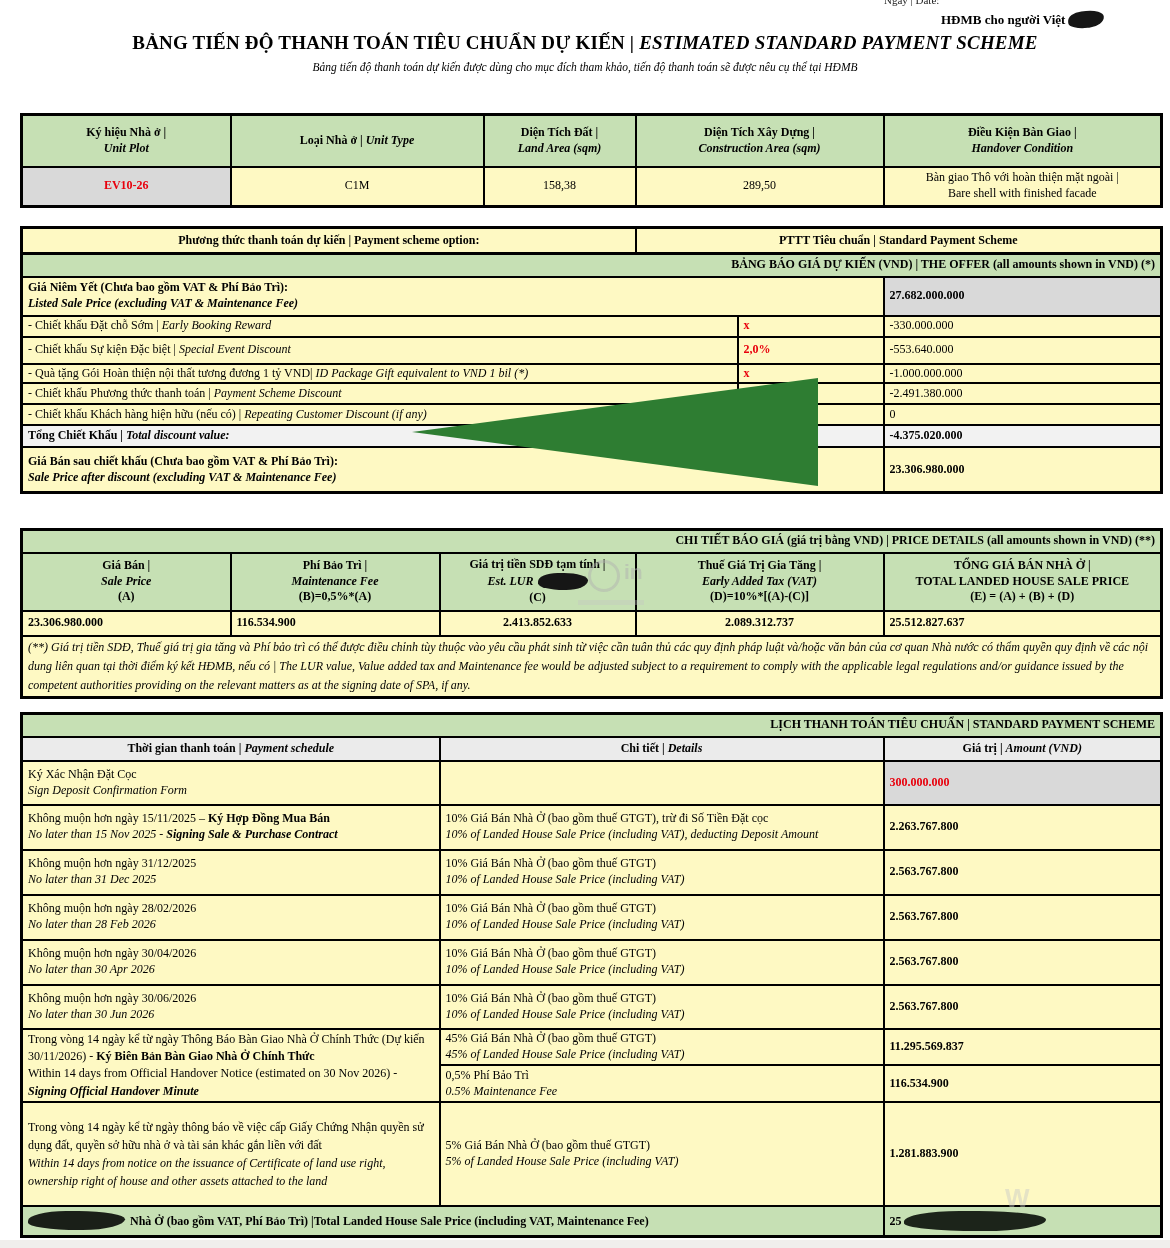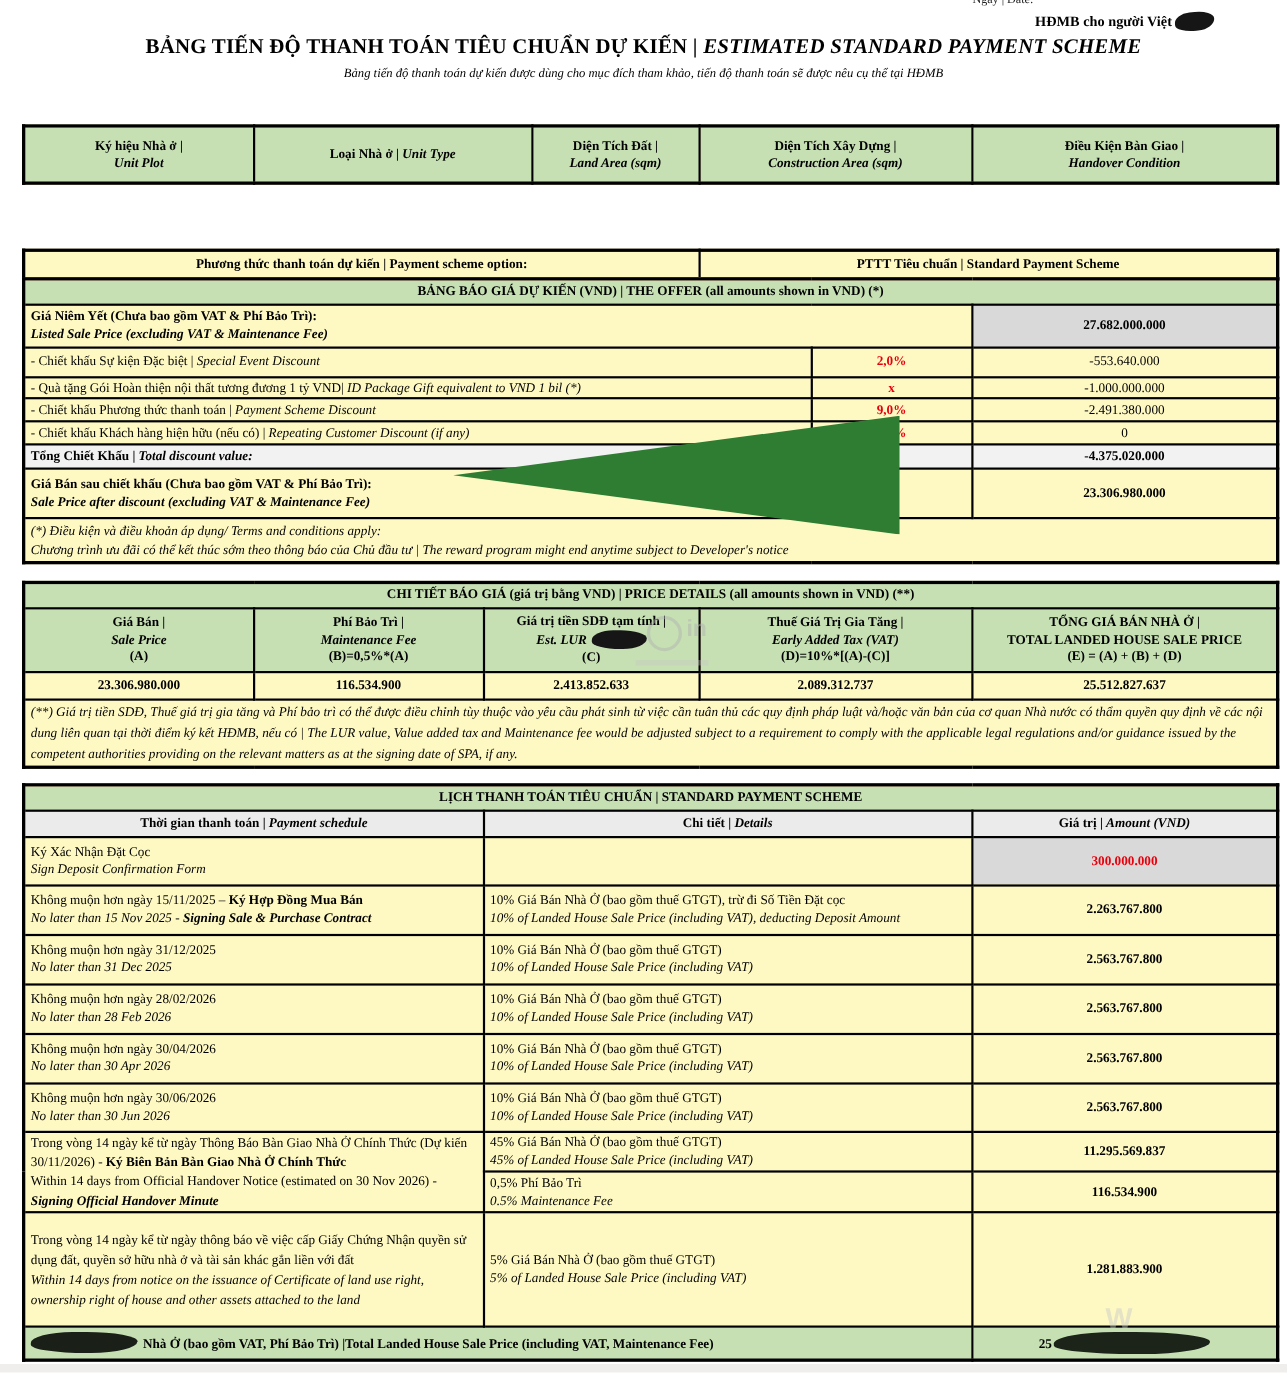--- a/index.html
+++ b/index.html
@@ -18,27 +18,27 @@
   table.t td{border:2px solid #000;padding:1px 5px;font-size:12px;line-height:1.32;vertical-align:middle;overflow:hidden;}
   table.t{border:3px solid #000;}
   .green{background:#c6e0b4;}
   .gray{background:#d9d9d9;}
   .lgray{background:#f2f2f2;}
   .hgray{background:#ebebeb;}
   .b{font-weight:bold;}
   .i{font-style:italic;}
   .red{color:#e8000d;}
   .ctr{text-align:center;}
-  .rt{text-align:center;}
+  .rt{text-align:left;}
   .blk{display:block;}
   .fs11{font-size:11.5px;}
   .fs10{font-size:10.5px;}
   .big{font-size:17px;}
   .med{font-size:14px;}
-  .ttl{font-size:12.5px;}
+  .ttl{font-size:12.5px;text-align:right;}
 
   
   .blob{display:inline-block;background:#161616;border-radius:45% 55% 50% 60%/60% 50% 65% 45%;vertical-align:-4px;}
   .blob-hdmb{width:36px;height:17px;margin-left:3px;transform:rotate(-6deg);}
   .blob-lur{width:50px;height:17px;margin-left:4px;vertical-align:-5px;}
   .blob-total-label{width:97px;height:19px;margin-right:5px;vertical-align:-5px;background:#1a1f18;}
   .blob-total-amt{width:142px;height:20px;margin-left:2px;vertical-align:-6px;background:#1c241a;}
 
   
   .wedge{position:absolute;left:412px;top:378px;width:406px;height:108px;background:#2e7d32;
@@ -73,20 +73,27 @@
         <col style="width:278px">
       </colgroup>
     <tbody>
         <tr style="height:52px;">
       <td class="green ctr b"><span>Ký hiệu Nhà ở |</span><span class="blk i">Unit Plot</span></td>
       <td class="green ctr b"><span>Loại Nhà ở | </span><span class="i">Unit Type</span></td>
       <td class="green ctr b"><span>Diện Tích Đất |</span><span class="blk i">Land Area (sqm)</span></td>
       <td class="green ctr b"><span>Diện Tích Xây Dựng |</span><span class="blk i">Construction Area (sqm)</span></td>
       <td class="green ctr b"><span>Điều Kiện Bàn Giao |</span><span class="blk i">Handover Condition</span></td>
     </tr>
+    <tr style="height:40px;">
+      <td class="gray ctr b red med">EV10-26</td>
+      <td class="ctr med">C1M</td>
+      <td class="ctr med">158,38</td>
+      <td class="ctr med">289,50</td>
+      <td class="ctr fs11"><span>Bàn giao Thô với hoàn thiện mặt ngoài |</span><span class="blk">Bare shell with finished facade</span></td>
+    </tr>
   </tbody>
     </table>
 
   <table class="t" style="top:210px;margin-top:16px;">
     <colgroup>
         <col style="width:614px">
         <col style="width:526px">
       </colgroup>
     <tbody>
         <tr style="height:26px;">
@@ -102,20 +109,25 @@
         <col style="width:146px">
         <col style="width:278px">
       </colgroup>
     <tbody>
         <tr style="height:23px;">
       <td colspan="3" class="green ctr b ttl">BẢNG BÁO GIÁ DỰ KIẾN (VND) |  THE OFFER (all amounts shown in VND) (*)</td>
     </tr>
     <tr style="height:39px;">
       <td colspan="2"><span class="b">Giá Niêm Yết (Chưa bao gồm VAT &amp; Phí Bảo Trì):</span><span class="blk b i">Listed Sale Price (excluding VAT &amp; Maintenance Fee)</span></td>
       <td class="gray rt b big">27.682.000.000</td>
+    </tr>
+    <tr style="height:21px;">
+      <td class="fs11"><span>- Chiết khấu Đặt chỗ Sớm | </span><span class="i">Early Booking Reward</span></td>
+      <td class="rt red b fs11">x</td>
+      <td class="rt fs11">-330.000.000</td>
     </tr>
     <tr style="height:27px;">
       <td class="fs11"><span>- Chiết khấu Sự kiện Đặc biệt | </span><span class="i">Special Event Discount</span></td>
       <td class="rt red b fs11">2,0%</td>
       <td class="rt fs11">-553.640.000</td>
     </tr>
     <tr style="height:15px;">
       <td class="fs11"><span>- Quà tặng Gói Hoàn thiện nội thất tương đương 1 tỷ VND| </span><span class="i">ID Package Gift equivalent to VND 1 bil (*)</span></td>
       <td class="rt red b fs11">x</td>
       <td class="rt fs11">-1.000.000.000</td>
@@ -130,26 +142,20 @@
       <td class="rt red b fs11">0,0%</td>
       <td class="rt fs11">0</td>
     </tr>
     <tr style="height:22px;">
       <td colspan="2" class="lgray"><span class="b">Tổng Chiết Khấu | </span><span class="b i">Total discount value:</span></td>
       <td class="lgray rt b">-4.375.020.000</td>
     </tr>
     <tr style="height:45px;">
       <td colspan="2"><span class="b">Giá Bán sau chiết khấu (Chưa bao gồm VAT &amp; Phí Bảo Trì):</span><span class="blk b i">Sale Price after discount (excluding VAT &amp; Maintenance Fee)</span></td>
       <td class="rt b med">23.306.980.000</td>
-    </tr>
-    <tr style="height:33px;">
-      <td colspan="3" class="fs10 i" style="line-height:1.5;">
-            <span class="blk">(*) Điều kiện và điều khoản áp dụng/ Terms and conditions apply:</span>
-            <span class="blk">Chương trình ưu đãi có thể kết thúc sớm theo thông báo của Chủ đầu tư | The reward program might end anytime subject to Developer's notice</span>
-          </td>
     </tr>
   </tbody>
     </table>
 
   <table class="t" style="top:528px;">
     <colgroup>
         <col style="width:209px">
         <col style="width:209px">
         <col style="width:196px">
         <col style="width:248px">

